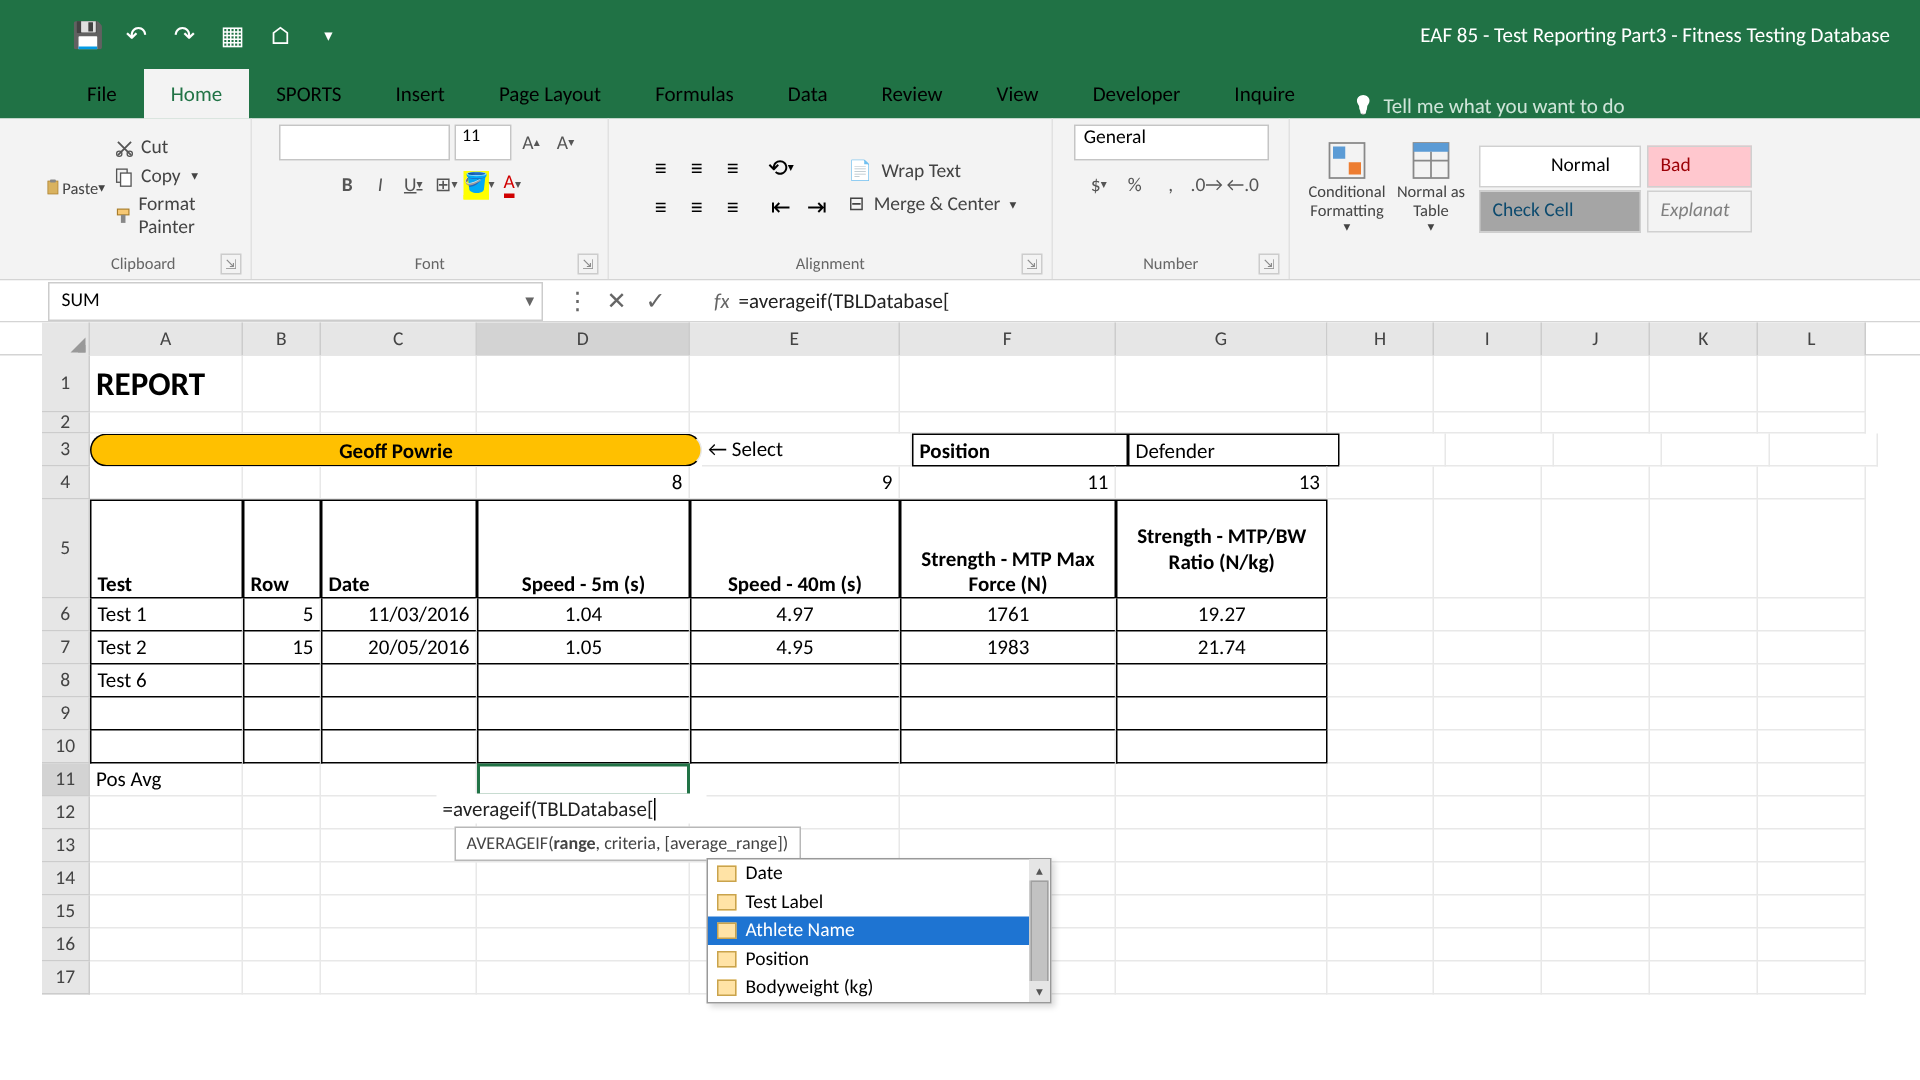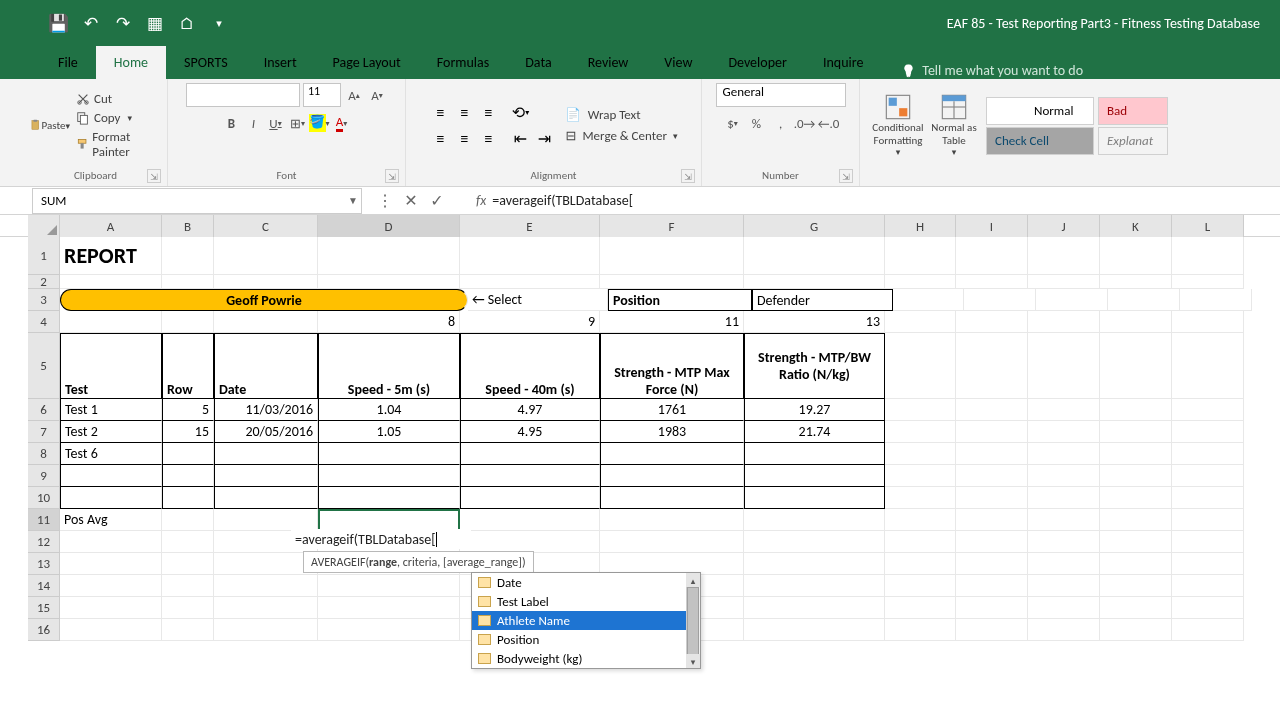--- a/index.html
+++ b/index.html
@@ -556,20 +556,35 @@
         <div class="cell wD h-def"></div>
         <div class="cell wE h-def"></div>
         <div class="cell wF h-def"></div>
         <div class="cell wG h-def"></div>
         <div class="cell wH h-def"></div>
         <div class="cell wI h-def"></div>
         <div class="cell wJ h-def"></div>
         <div class="cell wK h-def"></div>
         <div class="cell wL h-def"></div>
       </div>
+    <div class="grid-row">
+        <div class="row-hdr h-def">17</div>
+        <div class="cell wA h-def"></div>
+        <div class="cell wB h-def"></div>
+        <div class="cell wC h-def"></div>
+        <div class="cell wD h-def"></div>
+        <div class="cell wE h-def"></div>
+        <div class="cell wF h-def"></div>
+        <div class="cell wG h-def"></div>
+        <div class="cell wH h-def"></div>
+        <div class="cell wI h-def"></div>
+        <div class="cell wJ h-def"></div>
+        <div class="cell wK h-def"></div>
+        <div class="cell wL h-def"></div>
+      </div>
   </div>
 
   <div class="cell-input cursor" style="left:291px;top:314px;height:20px;width:180px;z-index:10;">=averageif(TBLDatabase[</div>
 
   <div class="tooltip" style="left:303px;top:336px;z-index:20;">
     <span>AVERAGEIF(</span><b>range</b><span>, criteria, [average_range])</span>
   </div>
 
   <div class="ac-list" style="left:471px;top:357px;z-index:20;">
     <div class="ac-item">

